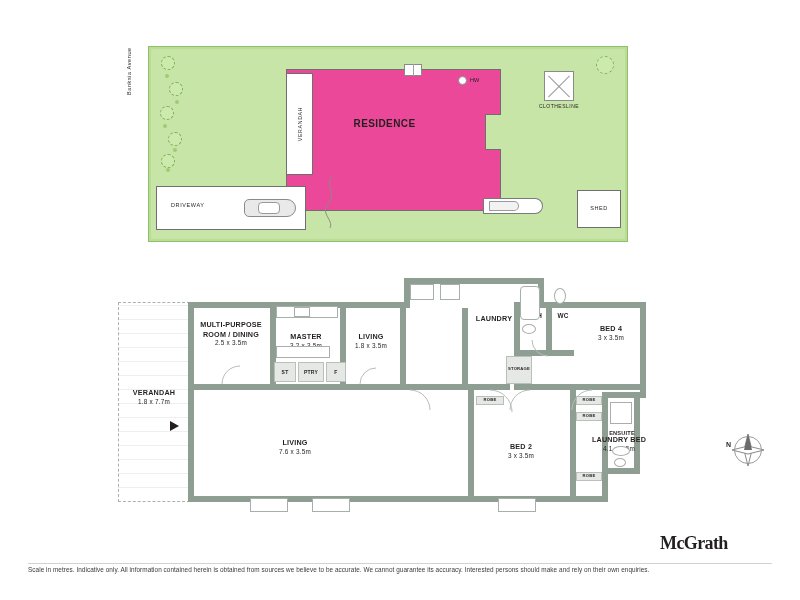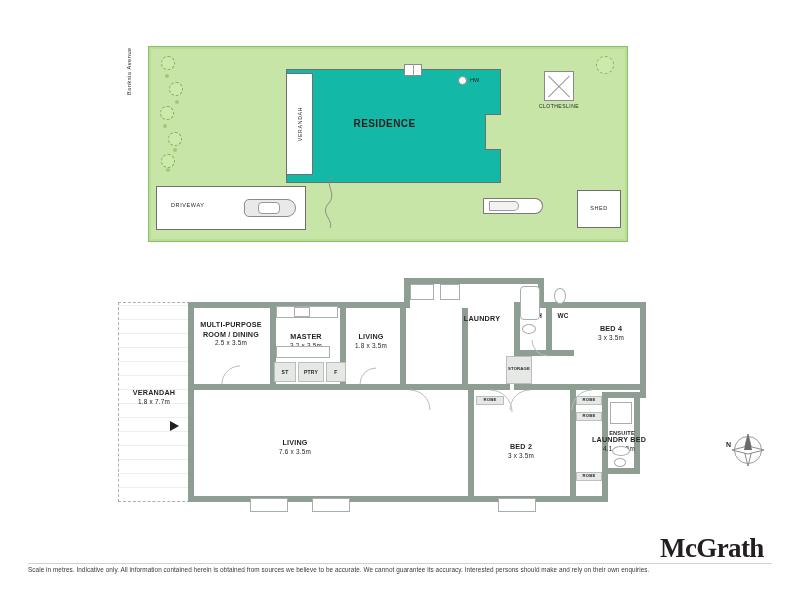--- a/index.html
+++ b/index.html
@@ -32,22 +32,22 @@
   }
   .site-inner-border {
     position: absolute;
     left: 0; top: 0; right: 0; bottom: 0;
     border: 2px solid #b9dd95;
     box-sizing: border-box;
   }
   .residence {
     position: absolute;
     left: 286px; top: 69px;
-    width: 215px; height: 114px;
-    background: #14b8a6;
+    width: 215px; height: 142px;
+    background: #ec4899;
     border: 1px solid #6f6f6f;
     box-sizing: border-box;
   }
   .residence .notch {
     position: absolute;
     right: -1px; top: 44px;
     width: 16px; height: 36px;
     background: #c6e5a6;
     border-left: 1px solid #6f6f6f;
     border-top: 1px solid #6f6f6f;
@@ -338,21 +338,21 @@
     position: absolute;
     left: 664px; top: 472px;
     font-size: 8.4px;
     line-height: 1.55;
     letter-spacing: .1px;
   }
   .brand {
     position: absolute;
     left: 660px; top: 533px;
     font-family: "Liberation Serif", serif;
-    font-size: 27px;
+    font-size: 18px;
     font-weight: bold;
     letter-spacing: -.6px;
   }
   .footer-rule {
     position: absolute;
     left: 28px; top: 563px;
     width: 744px; height: 1px;
     background: #d2d2d2;
   }
   .footer {
@@ -476,21 +476,21 @@
     <div class="rm-label" style="left:162px; top:52px; width:68px;">
       <span>MASTER</span>
       <span class="dim">3.2 x 3.5m</span>
     </div>
 
     <div class="rm-label" style="left:232px; top:52px; width:58px;">
       <span>LIVING</span>
       <span class="dim">1.8 x 3.5m</span>
     </div>
 
-    <div class="rm-label" style="left:296px; top:34px; width:56px;padding-left:48px;">
+    <div class="rm-label" style="left:308px; top:34px; width:56px;padding-left:48px;">
       <span>LAUNDRY</span>
     </div>
 
     <div class="rm-label" style="left:408px; top:32px; width:30px; font-size:6.4px;">
       <span>BATH</span>
     </div>
 
     <div class="rm-label" style="left:440px; top:32px; width:26px; font-size:6.4px;">
       <span>WC</span>
     </div>

